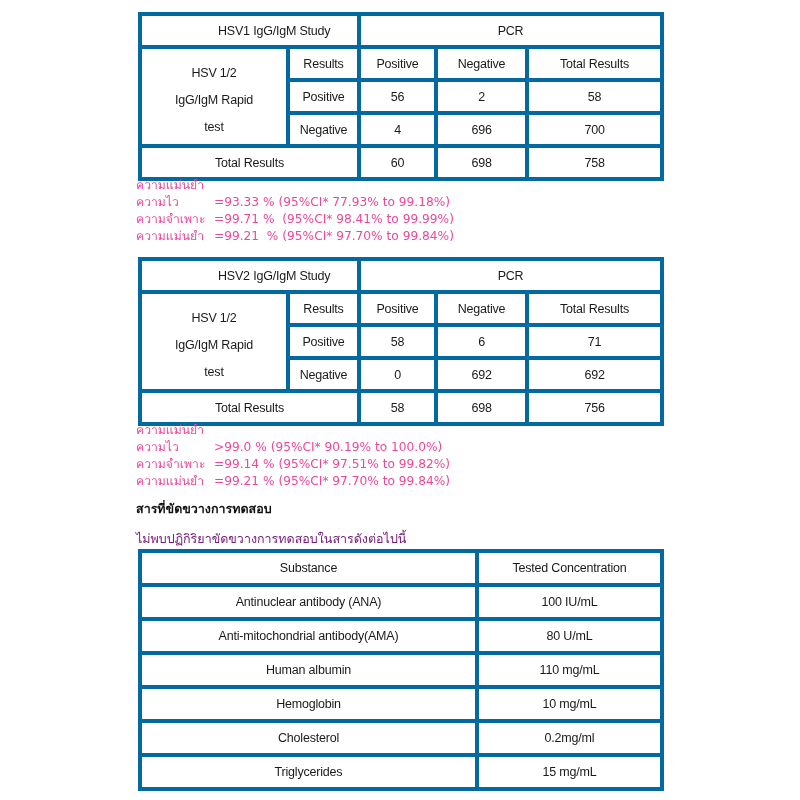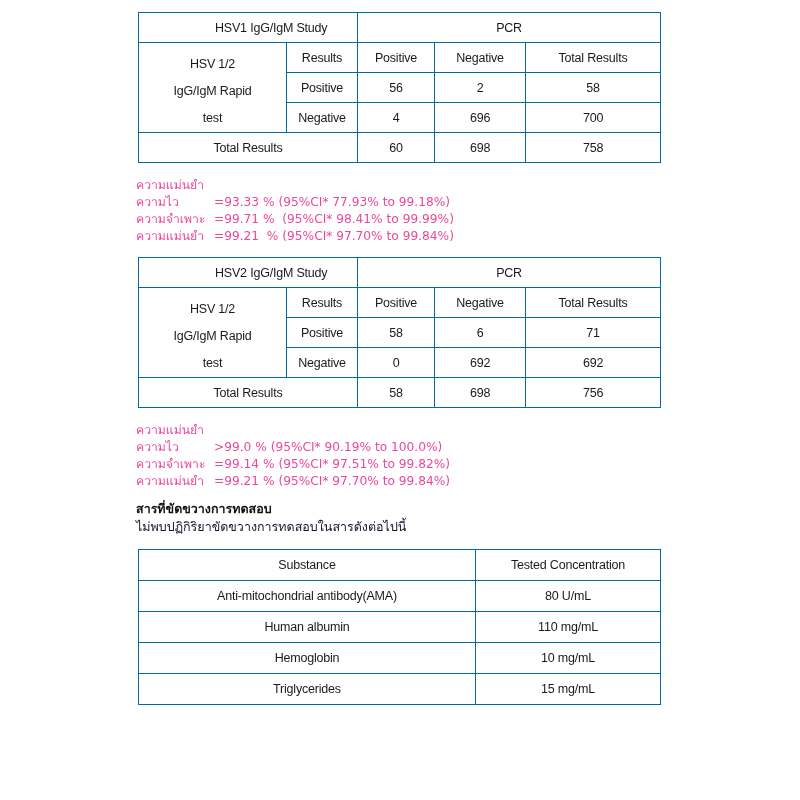--- a/index.html
+++ b/index.html
@@ -1,36 +1,36 @@
 <!DOCTYPE html>
 <html><head>
 <meta charset="utf-8">
 <style>
   html, body { margin: 0; padding: 0; background: #ffffff; }
   body { width: 800px; height: 800px; position: relative; overflow: hidden;
          font-family: "Liberation Sans", sans-serif; color: #1a1a1a; }
   table.grid { position: absolute; border-collapse: collapse; left: 138px; width: 522px; table-layout: fixed; }
-  table.grid td { border: 1px solid #0369a1; text-align: center; vertical-align: middle;
+  table.grid td { border: 4px solid #0369a1; text-align: center; vertical-align: middle;
                   font-size: 12.5px; padding: 0; height: 29px; font-stretch: condensed; letter-spacing: -0.2px; }
   table.grid td.left-head { text-align: left; padding-left: 76px; }
   #t1 { top: 12px; }
   #t2 { top: 257px; }
   #t3 { top: 549px; }
   #t3 td { height: 30px; }
   td.stack { vertical-align: top; padding-top: 8px !important; line-height: 27px; }
   .stats { position: absolute; left: 136px; font-family: "DejaVu Sans", sans-serif; font-size: 12.2px;
            line-height: 17px; color: #ec4899; }
   .stats .row { white-space: pre; }
   .stats .lbl { display: inline-block; width: 78px; }
   #s1 { top: 177px; }
   #s2 { top: 422px; }
   .sec-head { position: absolute; left: 136px; top: 499px; font-family: "DejaVu Sans", sans-serif;
               font-size: 12.5px; font-weight: bold; color: #111; }
-  .sec-sub { position: absolute; left: 136px; top: 517px; font-family: "DejaVu Sans", sans-serif;
-             font-size: 12.5px; color: #0f172a; }
+  .sec-sub { position: absolute; left: 136px; top: 529px; font-family: "DejaVu Sans", sans-serif;
+             font-size: 12.5px; color: #701a75; }
 </style>
 </head>
 <body>
 
 <table class="grid" id="t1">
   <colgroup>
       <col style="width:148px">
       <col style="width:71px">
       <col style="width:77px">
       <col style="width:91px">
@@ -139,29 +139,37 @@
   <colgroup>
       <col style="width:337px">
       <col style="width:185px">
     </colgroup>
   <tbody>
       <tr>
     <td>Substance</td>
     <td>Tested Concentration</td>
   </tr>
   <tr>
+    <td>Antinuclear antibody (ANA)</td>
+    <td>100 IU/mL</td>
+  </tr>
+  <tr>
     <td>Anti-mitochondrial antibody(AMA)</td>
     <td>80 U/mL</td>
   </tr>
   <tr>
     <td>Human albumin</td>
     <td>110 mg/mL</td>
   </tr>
   <tr>
     <td>Hemoglobin</td>
     <td>10 mg/mL</td>
   </tr>
   <tr>
+    <td>Cholesterol</td>
+    <td>0.2mg/ml</td>
+  </tr>
+  <tr>
     <td>Triglycerides</td>
     <td>15 mg/mL</td>
   </tr>
 </tbody>
   </table>
 
 </body></html>

